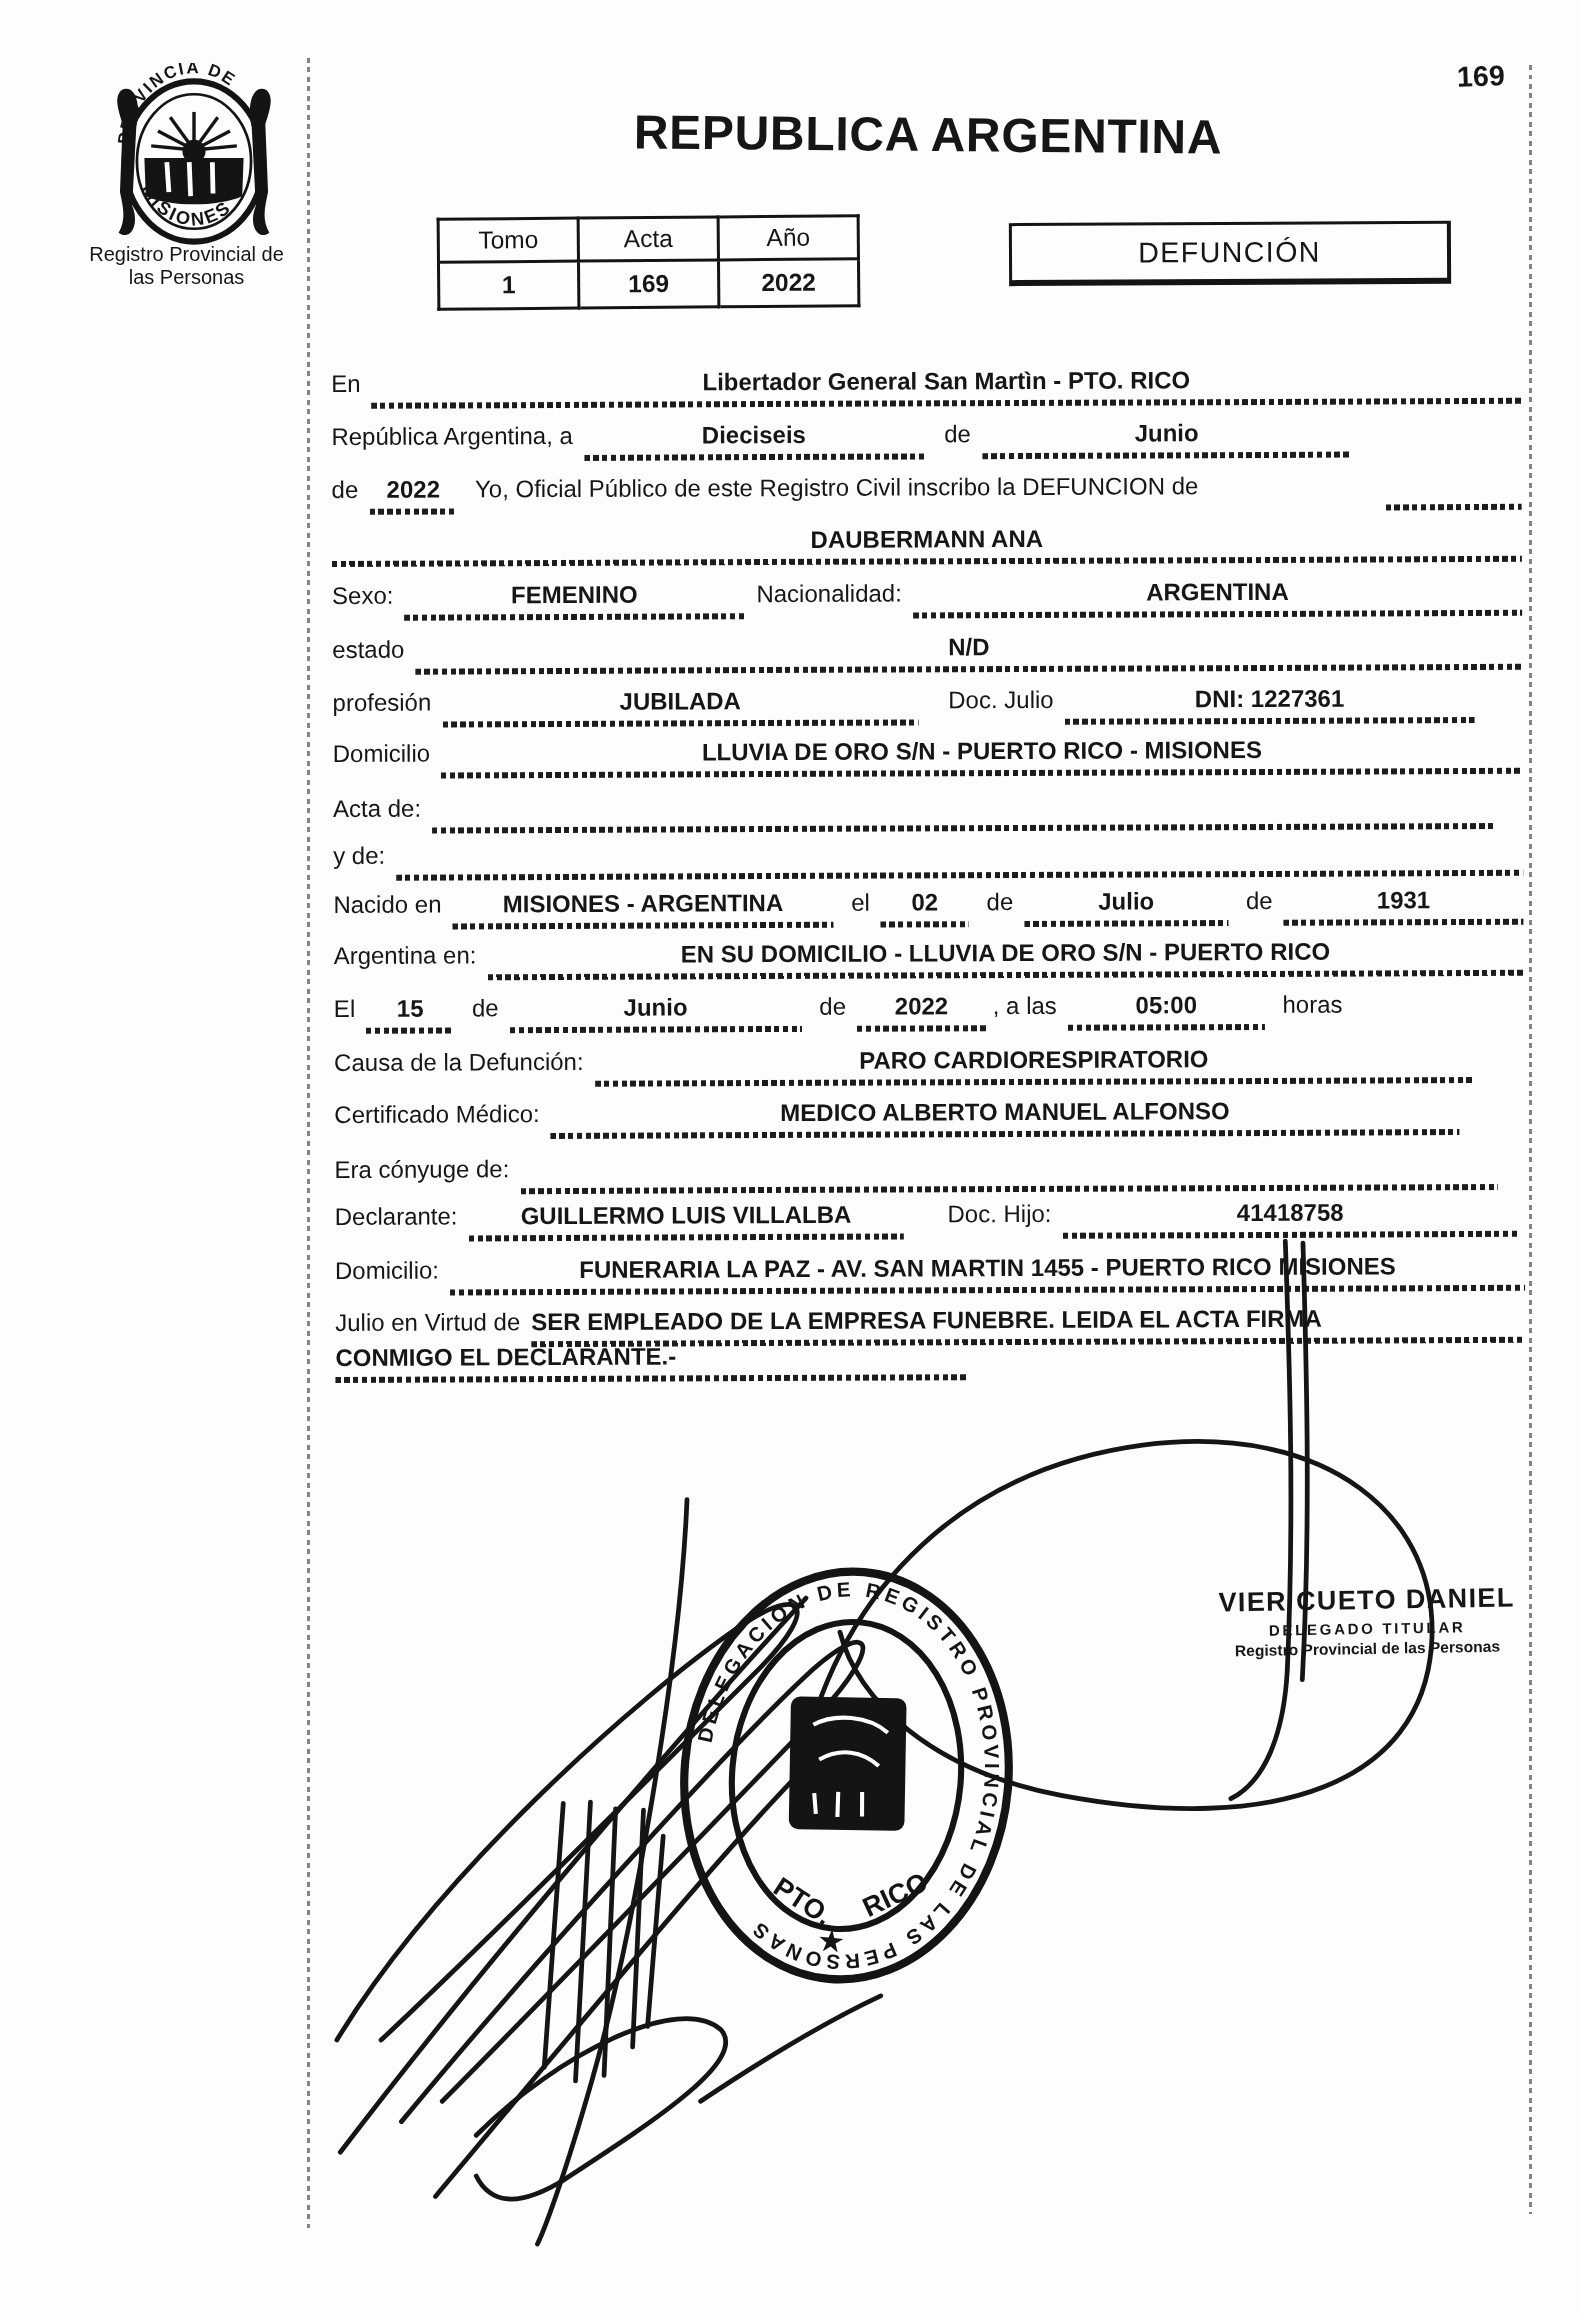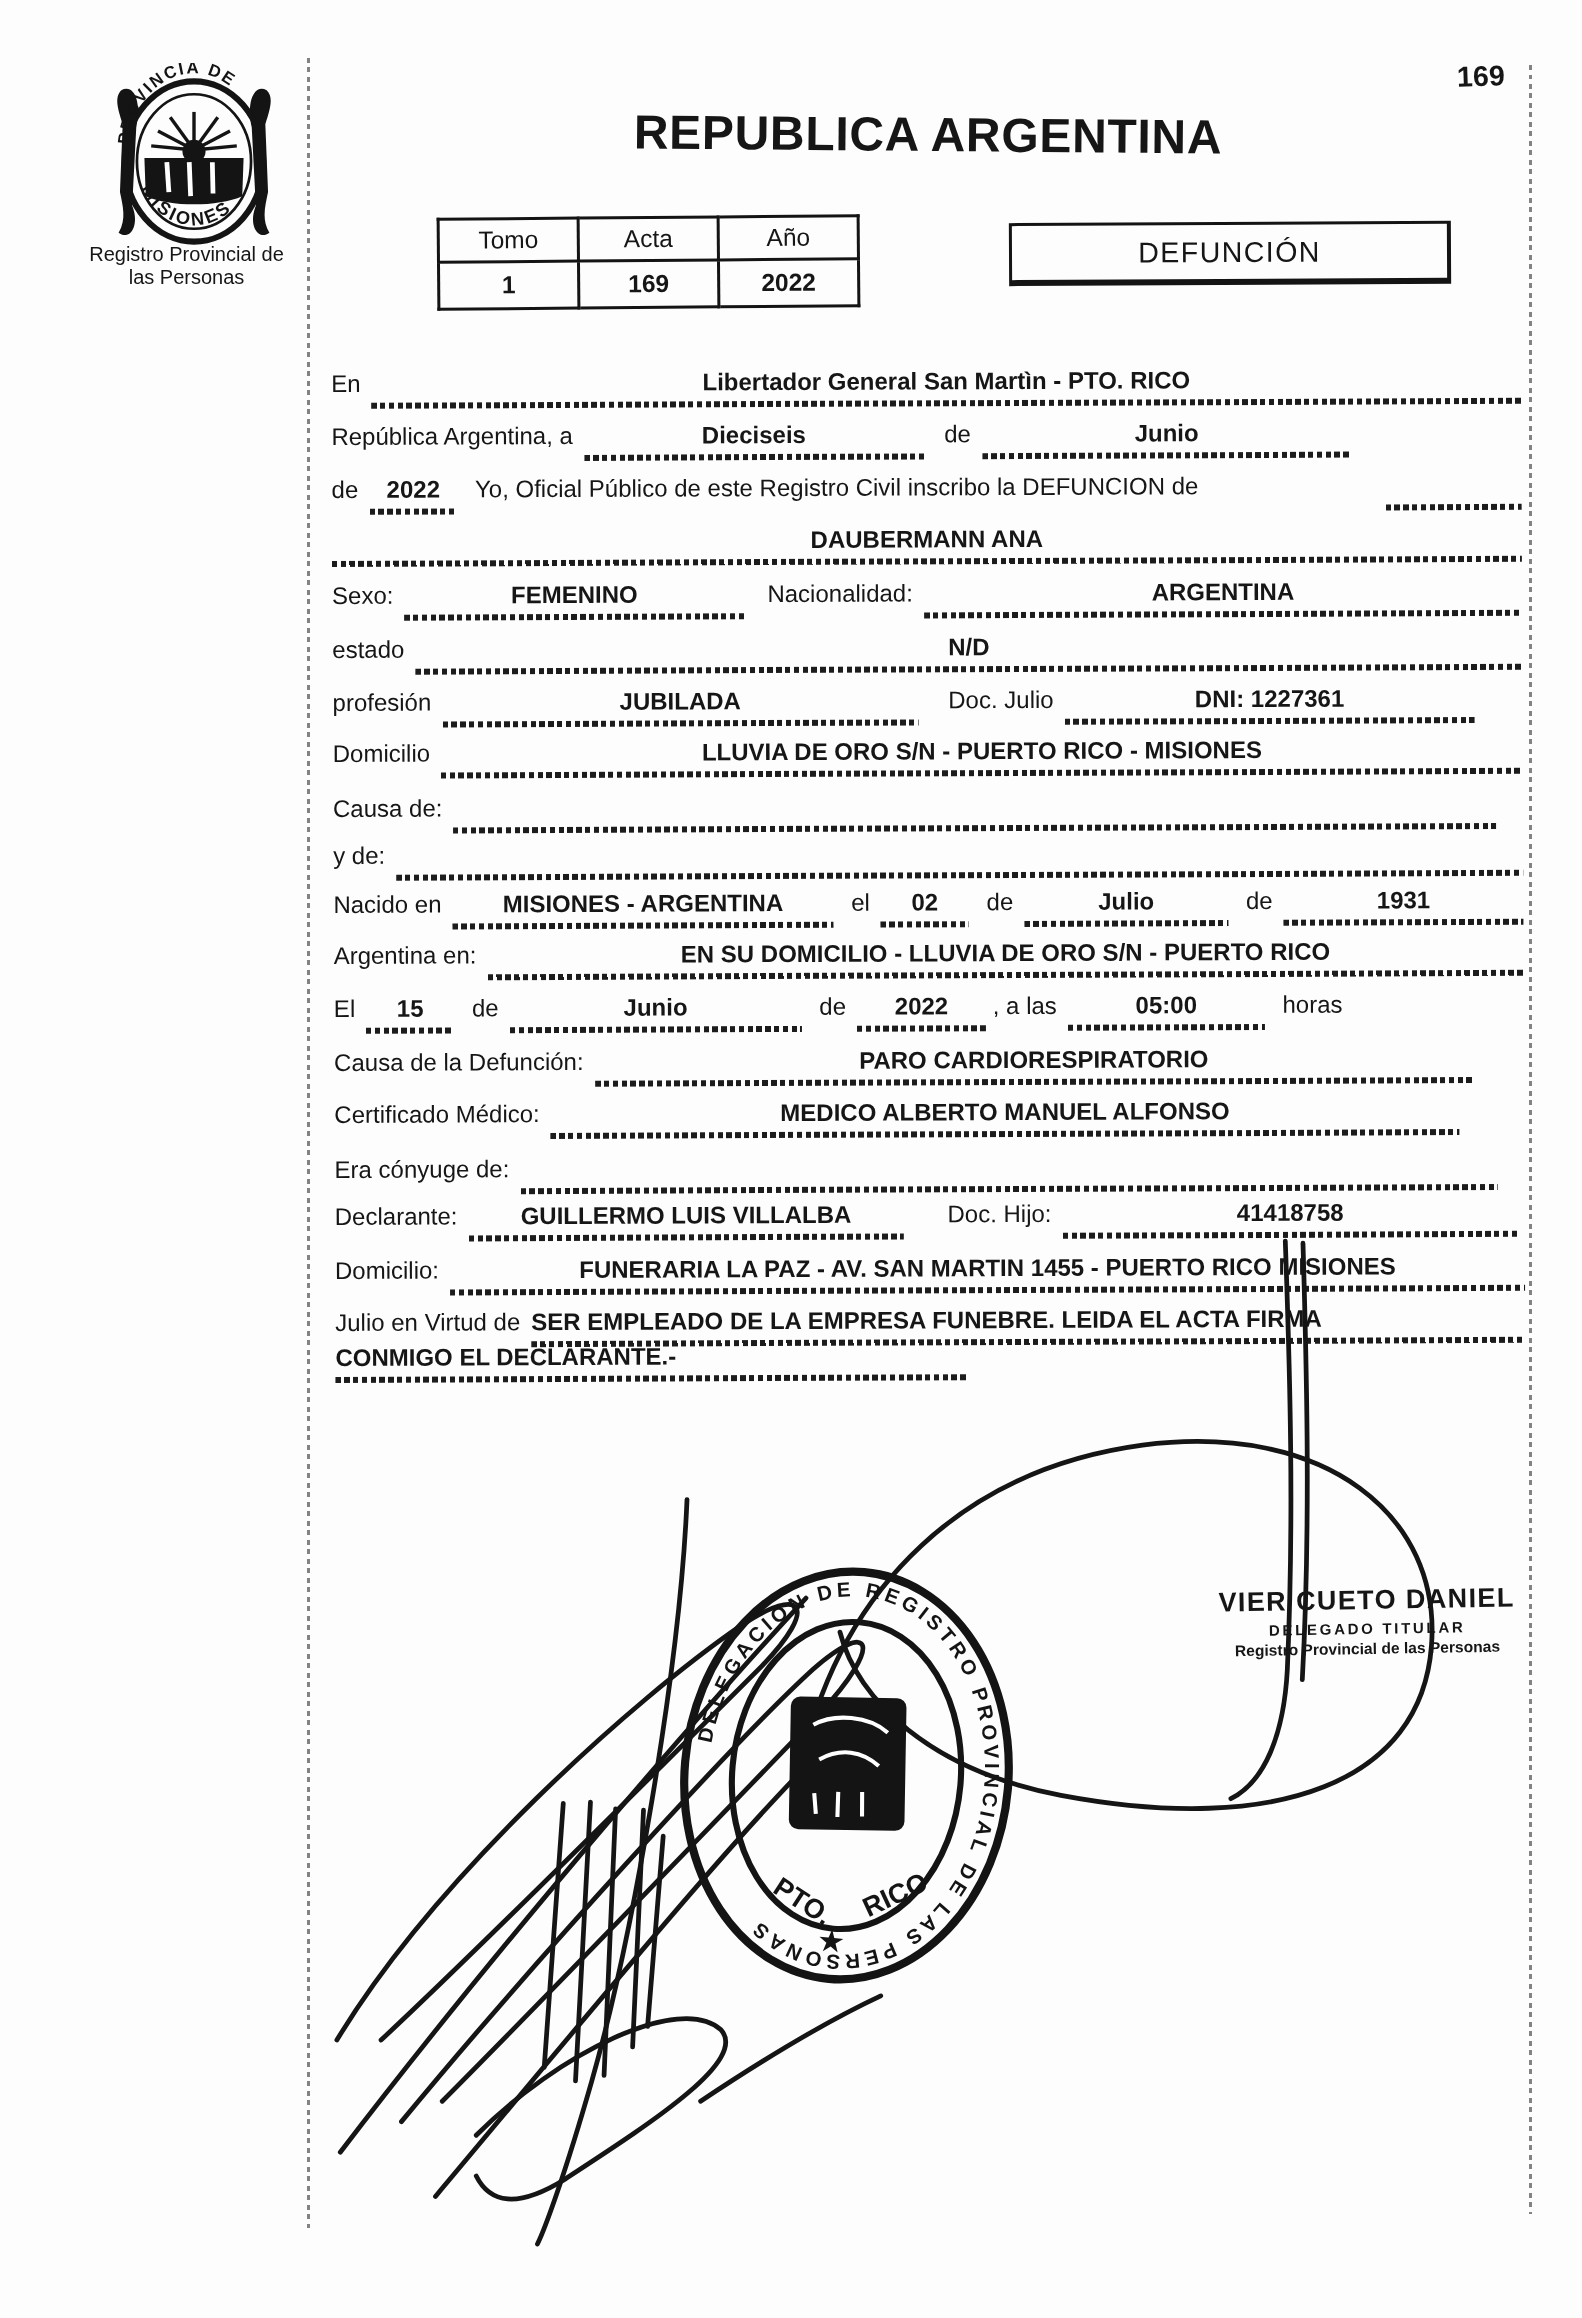--- a/index.html
+++ b/index.html
@@ -124,21 +124,21 @@
       <span class="seg" style="width:136px;"></span>
     </div>
 
     <div class="row" style="top:525px;">
       <span class="seg grow">DAUBERMANN ANA</span>
     </div>
 
     <div class="row" style="top:579px;">
       <span class="lbl">Sexo:</span>
       <span class="seg" style="width:340px;">FEMENINO</span>
-      <span class="lbl" style="margin-left:23px;">Nacionalidad:</span>
+      <span class="lbl" style="margin-left:12px;">Nacionalidad:</span>
       <span class="seg grow">ARGENTINA</span>
     </div>
 
     <div class="row" style="top:633px;">
       <span class="lbl">estado</span>
       <span class="seg grow">N/D</span>
     </div>
 
     <div class="row" style="top:686px;">
       <span class="lbl">profesión</span>
@@ -146,21 +146,21 @@
       <span class="lbl" style="margin-left:30px;">Doc. Julio</span>
       <span class="seg grow" style="margin-right:48px;">DNI: 1227361</span>
     </div>
 
     <div class="row" style="top:737px;">
       <span class="lbl">Domicilio</span>
       <span class="seg grow">LLUVIA DE ORO S/N - PUERTO RICO - MISIONES</span>
     </div>
 
     <div class="row" style="top:792px;">
-      <span class="lbl">Causa de:</span>
+      <span class="lbl">Acta de:</span>
       <span class="seg grow" style="margin-right:27px;"></span>
     </div>
 
     <div class="row" style="top:839px;">
       <span class="lbl">y de:</span>
       <span class="seg grow"></span>
     </div>
 
     <div class="row" style="top:888px;">
       <span class="lbl">Nacido en</span>

